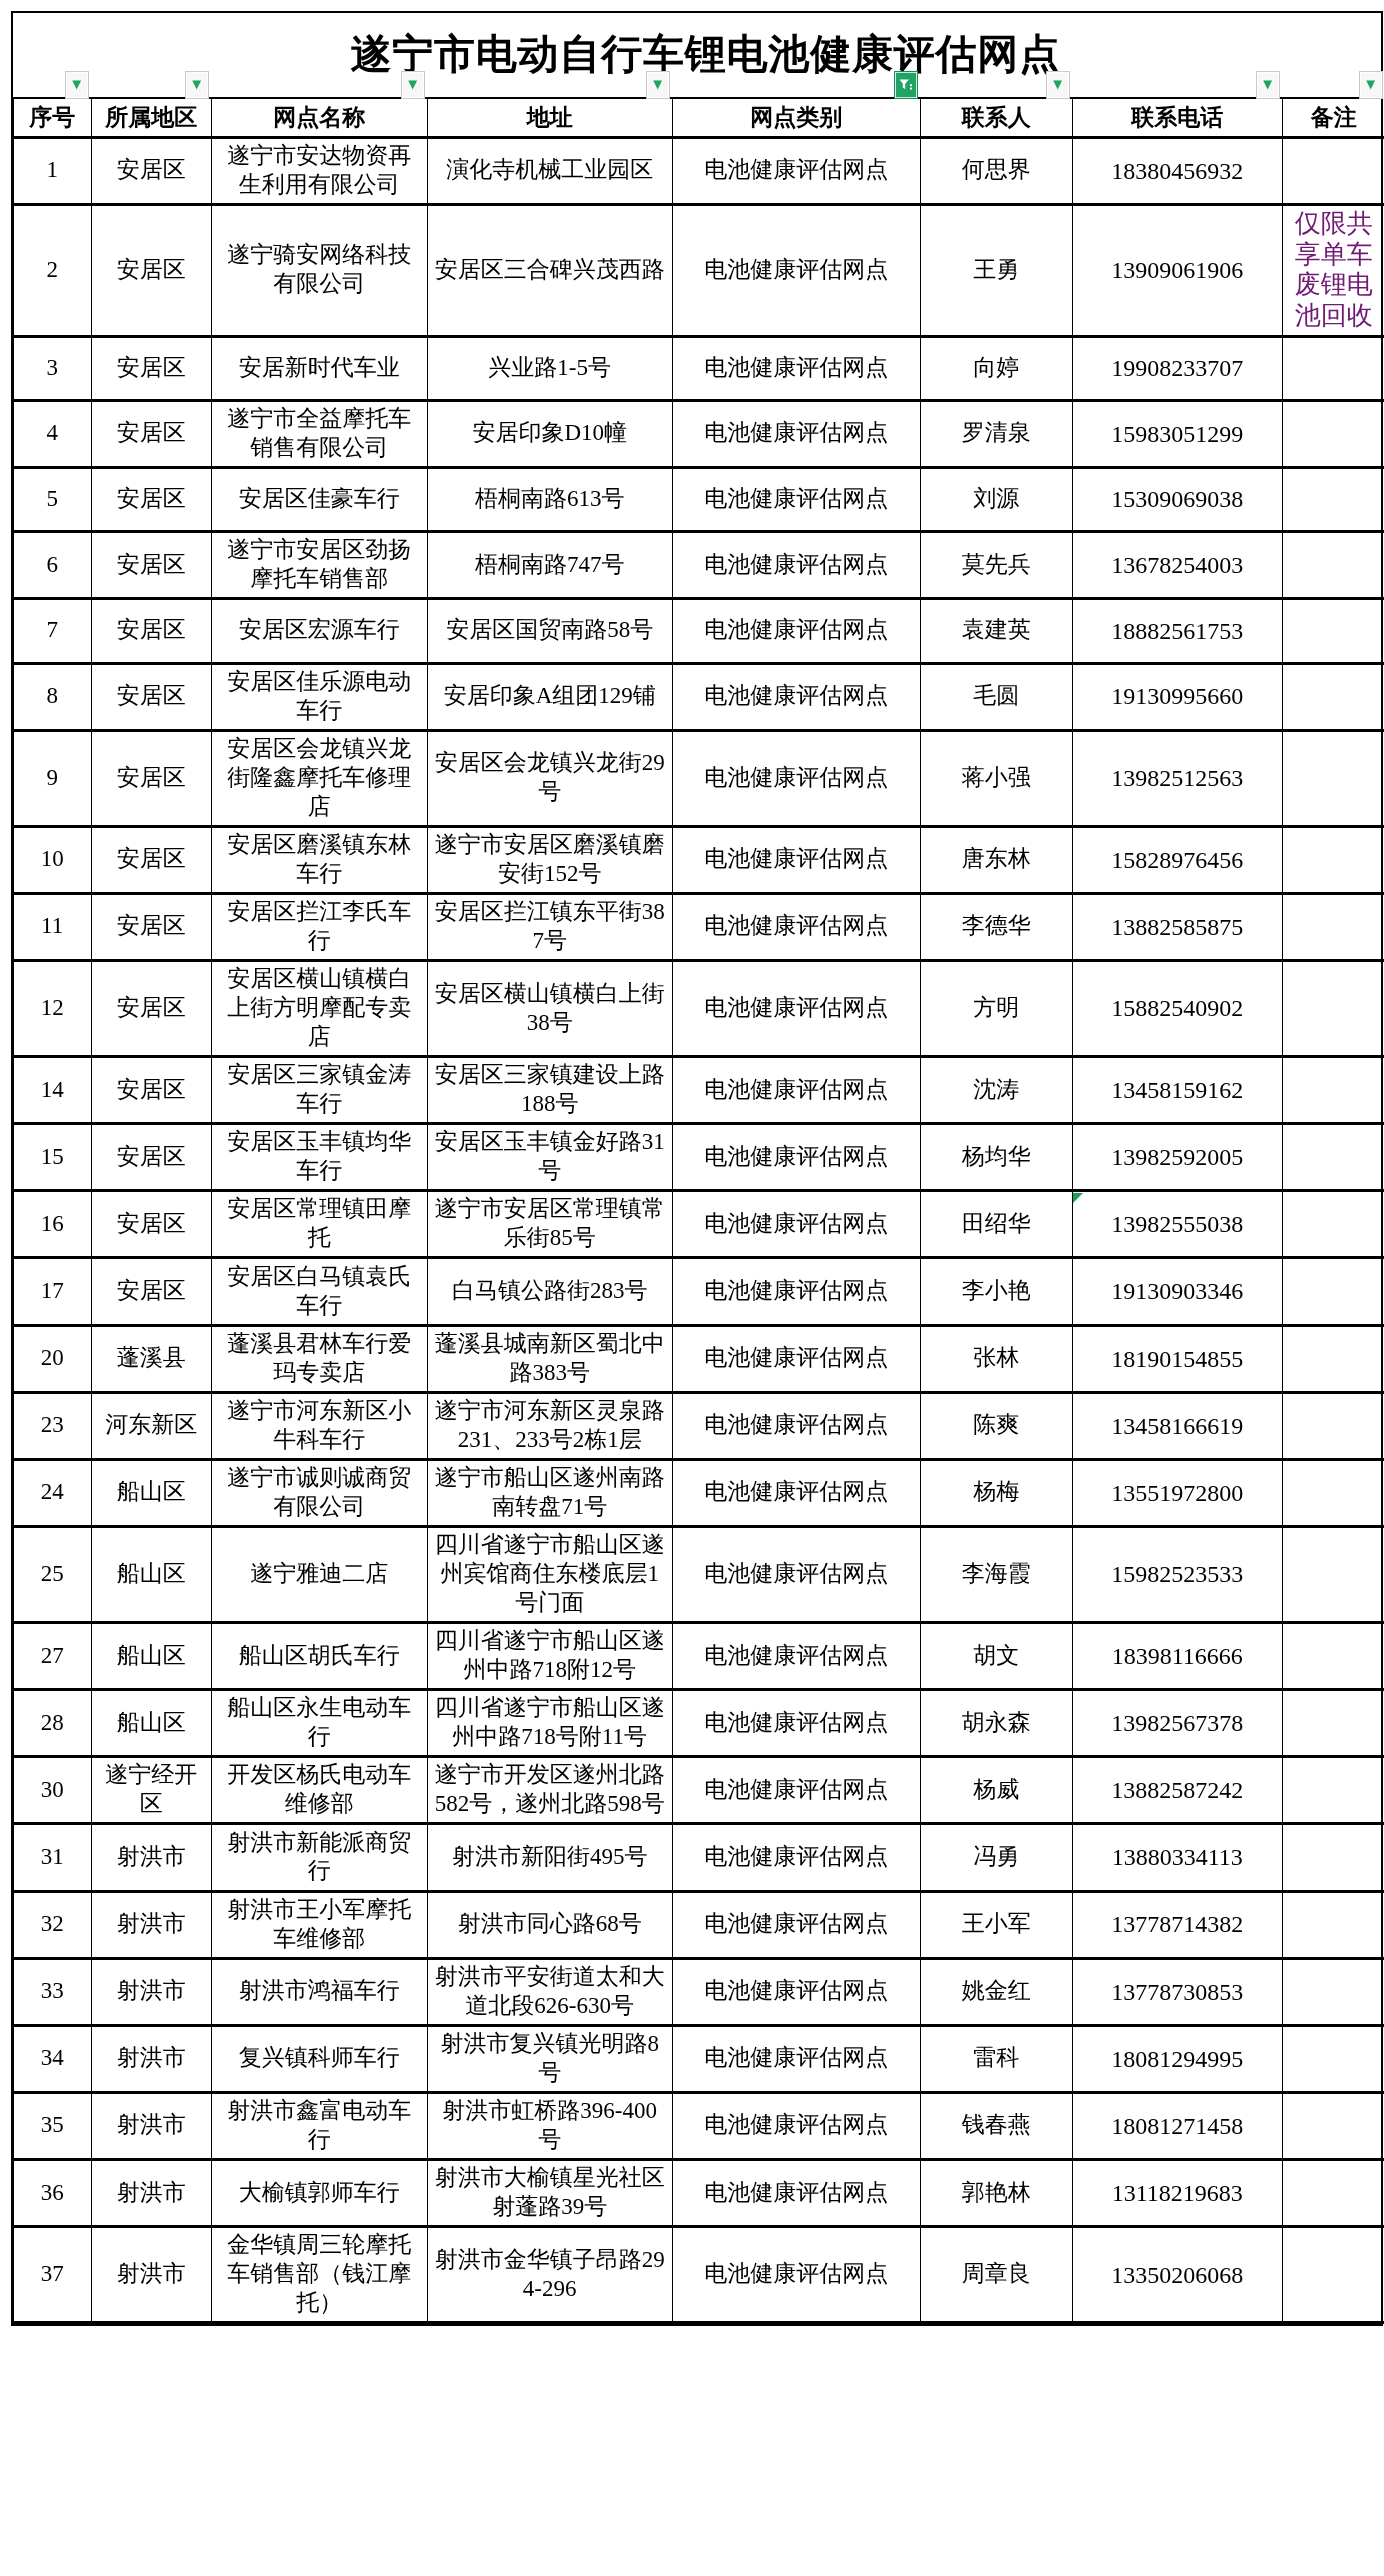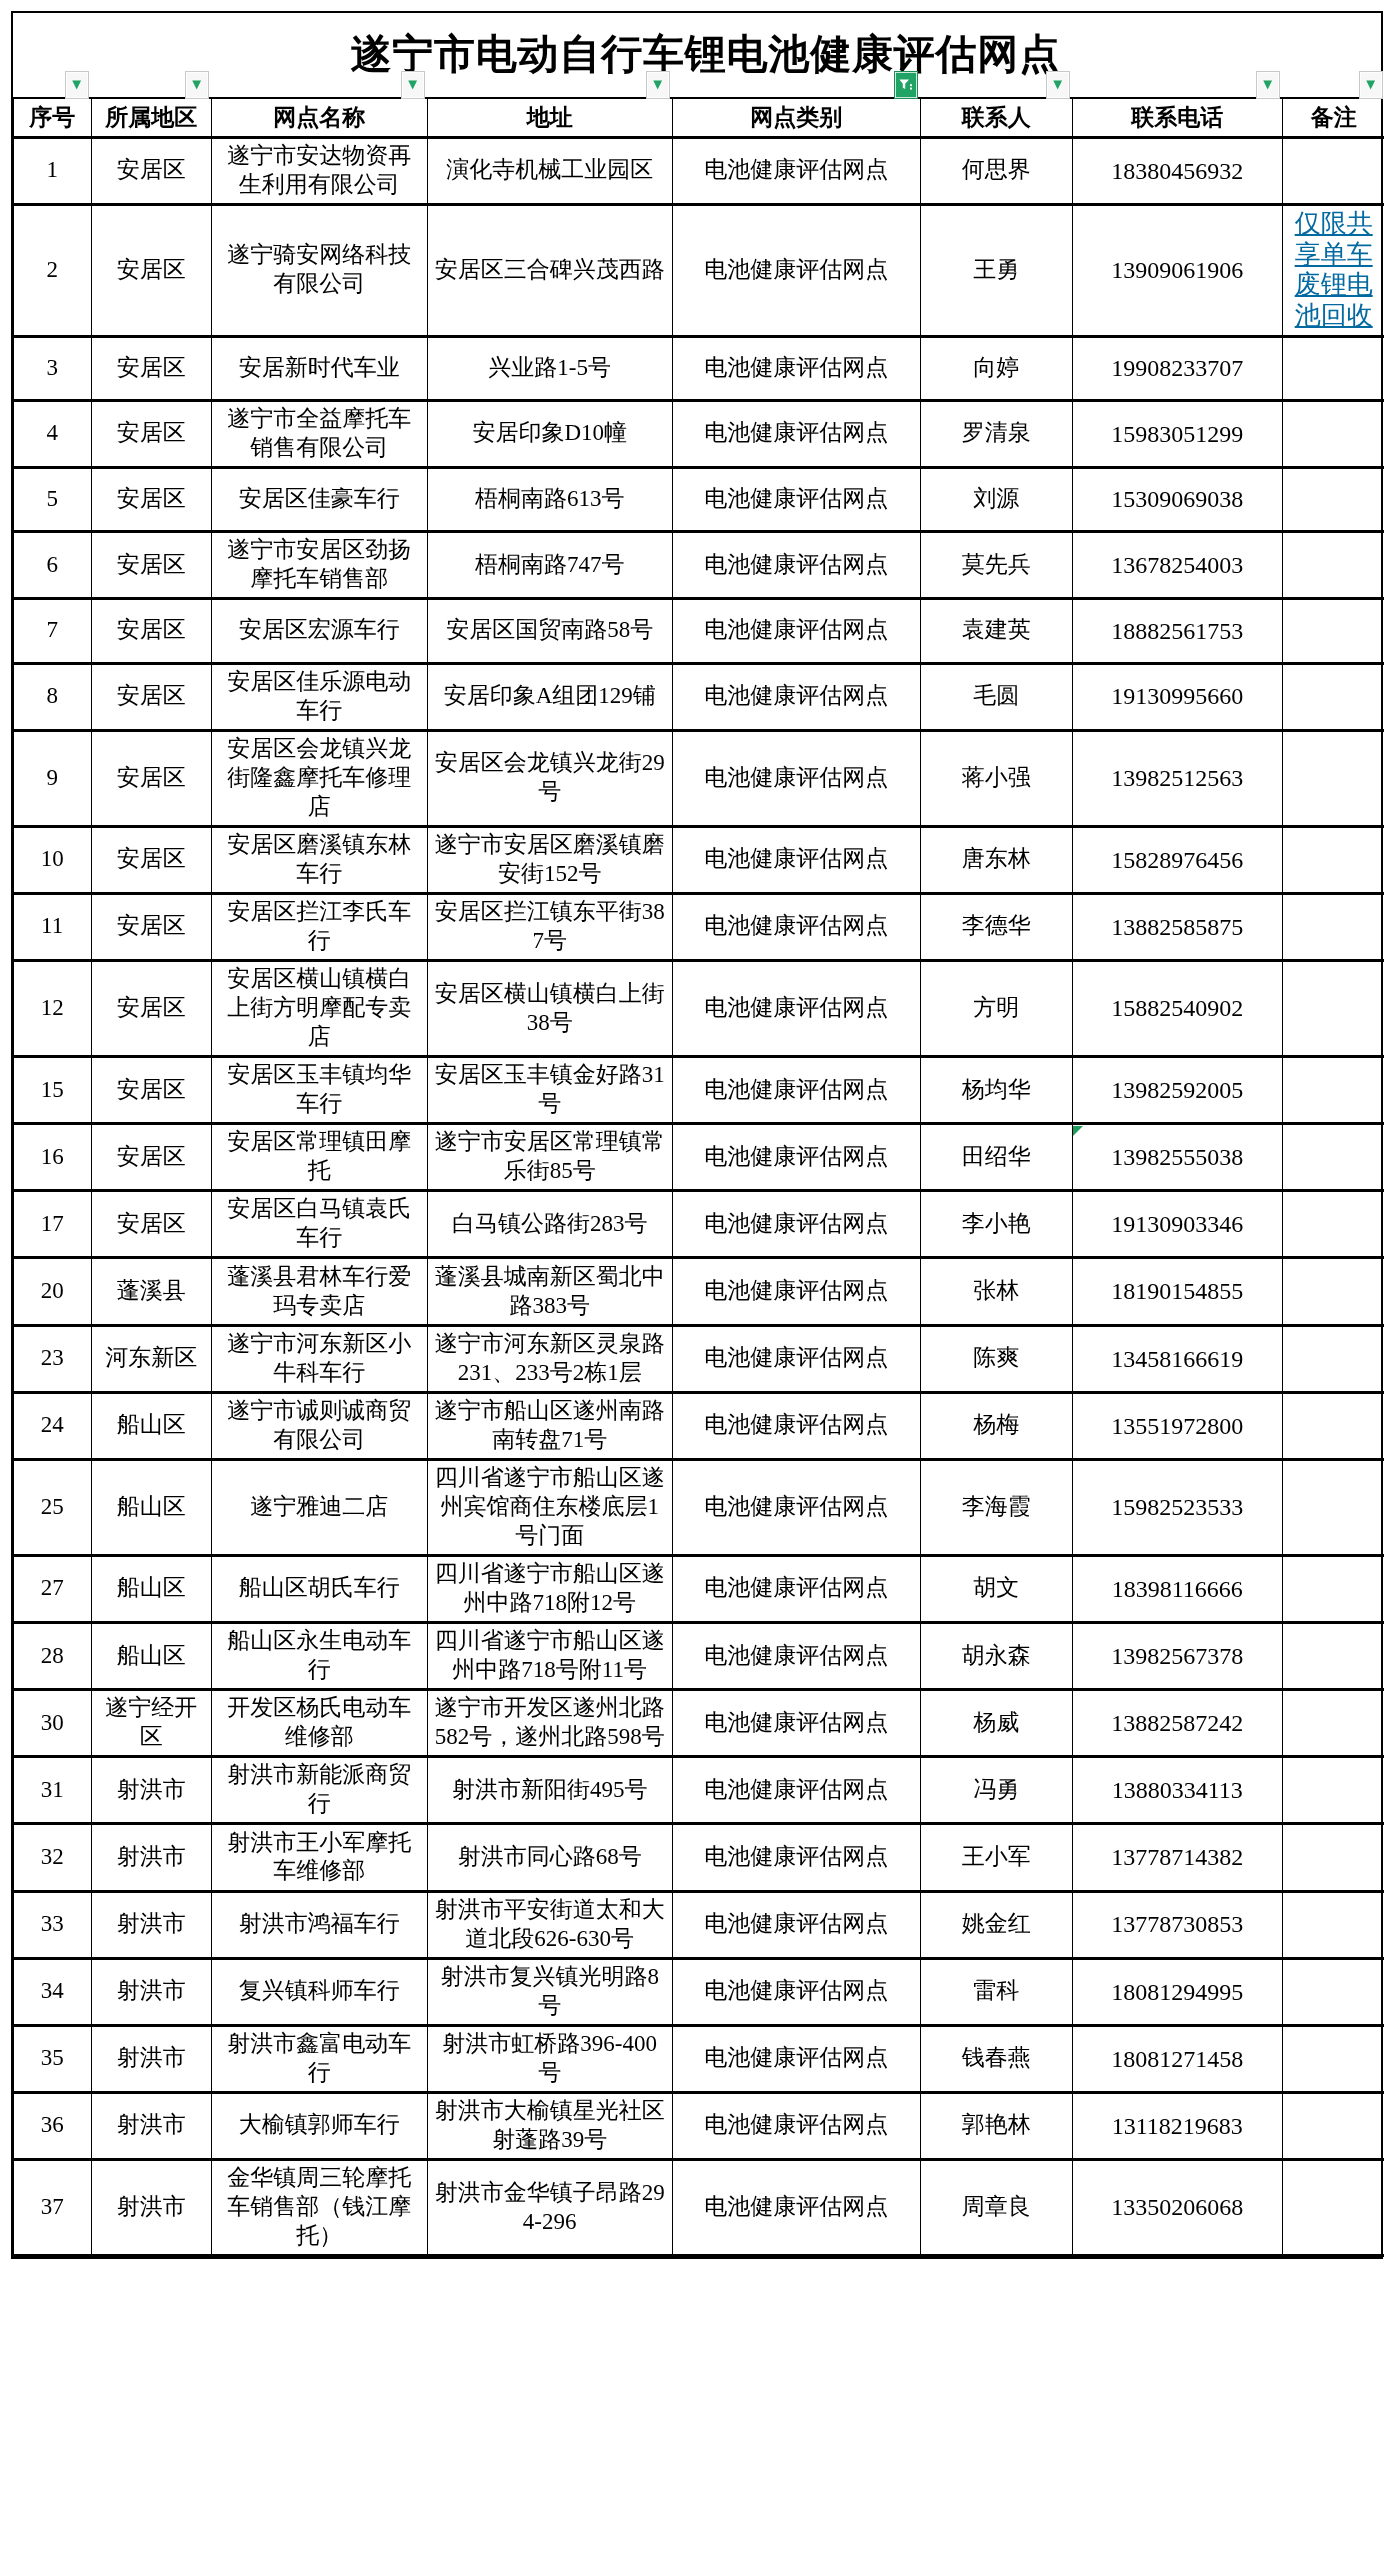--- a/index.html
+++ b/index.html
@@ -8,21 +8,21 @@
   .title-row{height:84px;border-bottom:2.3px solid #000;display:flex;align-items:center;justify-content:center;padding-left:18px;}
   .title-row .title-text{font-family:"Liberation Sans","DejaVu Sans",sans-serif;font-weight:bold;font-size:41px;letter-spacing:0.8px;white-space:nowrap;}
   table{border-collapse:collapse;table-layout:fixed;width:100%;}
   col.c-no{width:78px;} col.c-region{width:120px;} col.c-name{width:216px;} col.c-address{width:245px;}
   col.c-category{width:248px;} col.c-contact{width:152px;} col.c-phone{width:210px;} col.c-remark{width:103px;}
   th,td{border-left:1.5px solid #000;border-right:1.5px solid #000;border-top:3.1px solid #000;border-bottom:3.1px solid #000;
         text-align:center;vertical-align:middle;padding:3.1px 4.6px;overflow:hidden;word-break:break-all;}
   thead th{height:34px;font-weight:bold;font-size:23px;padding:1.5px;border-top:none;}
   tbody td{font-size:23px;line-height:1.26;height:55px;}
   td.cell-phone-td{position:relative;font-size:24px;margin-top:11px;}
-  .remark-red{color:#0369a1;font-size:26px;line-height:1.18;text-decoration:underline;}
+  .remark-red{color:#701a75;font-size:26px;line-height:1.18;}
   .corner-flag{position:absolute;left:0.8px;top:0.8px;width:0;height:0;
     border-top:10.7px solid #1f9d5b;border-right:10.7px solid transparent;}
   
   .filter-btn{position:absolute;top:58px;width:24px;height:28px;background:#f7f7f7;
     border:0.8px solid #c9c9c9;box-sizing:border-box;display:flex;align-items:center;justify-content:center;
     box-shadow:0 0 0 0.8px #ffffff inset;cursor:pointer;z-index:5;}
   .filter-btn .tri{color:#21a366;font-size:11.5px;font-family:"DejaVu Sans",sans-serif;line-height:1;}
   .filter-btn.active{background:#21a366;border-color:#1c8c57;}
   .filter-btn.active svg{display:block;}
 </style>
@@ -201,20 +201,30 @@
           <td>12</td>
           <td>安居区</td>
           <td>安居区横山镇横白上街方明摩配专卖店</td>
           <td>安居区横山镇横白上街38号</td>
           <td>电池健康评估网点</td>
           <td>方明</td>
           <td class="cell-phone-td">15882540902</td>
           <td></td>
         </tr>
         <tr>
+          <td>14</td>
+          <td>安居区</td>
+          <td>安居区三家镇金涛车行</td>
+          <td>安居区三家镇建设上路188号</td>
+          <td>电池健康评估网点</td>
+          <td>沈涛</td>
+          <td class="cell-phone-td">13458159162</td>
+          <td></td>
+        </tr>
+        <tr>
           <td>15</td>
           <td>安居区</td>
           <td>安居区玉丰镇均华车行</td>
           <td>安居区玉丰镇金好路31号</td>
           <td>电池健康评估网点</td>
           <td>杨均华</td>
           <td class="cell-phone-td">13982592005</td>
           <td></td>
         </tr>
         <tr>

